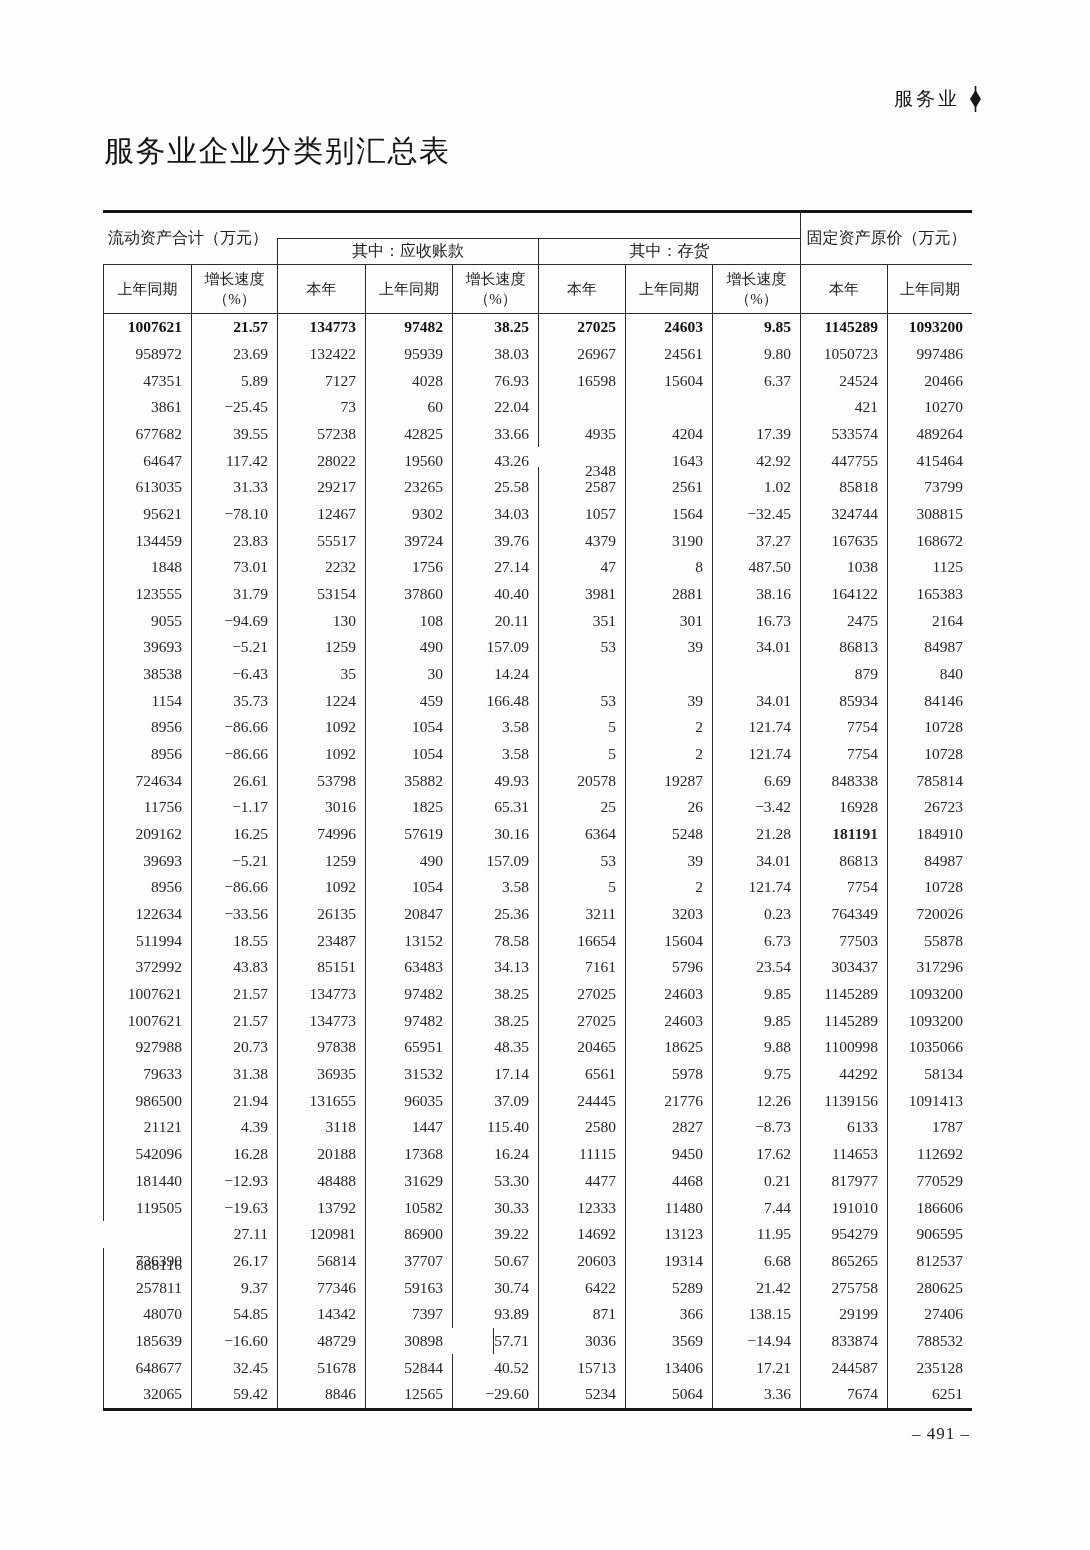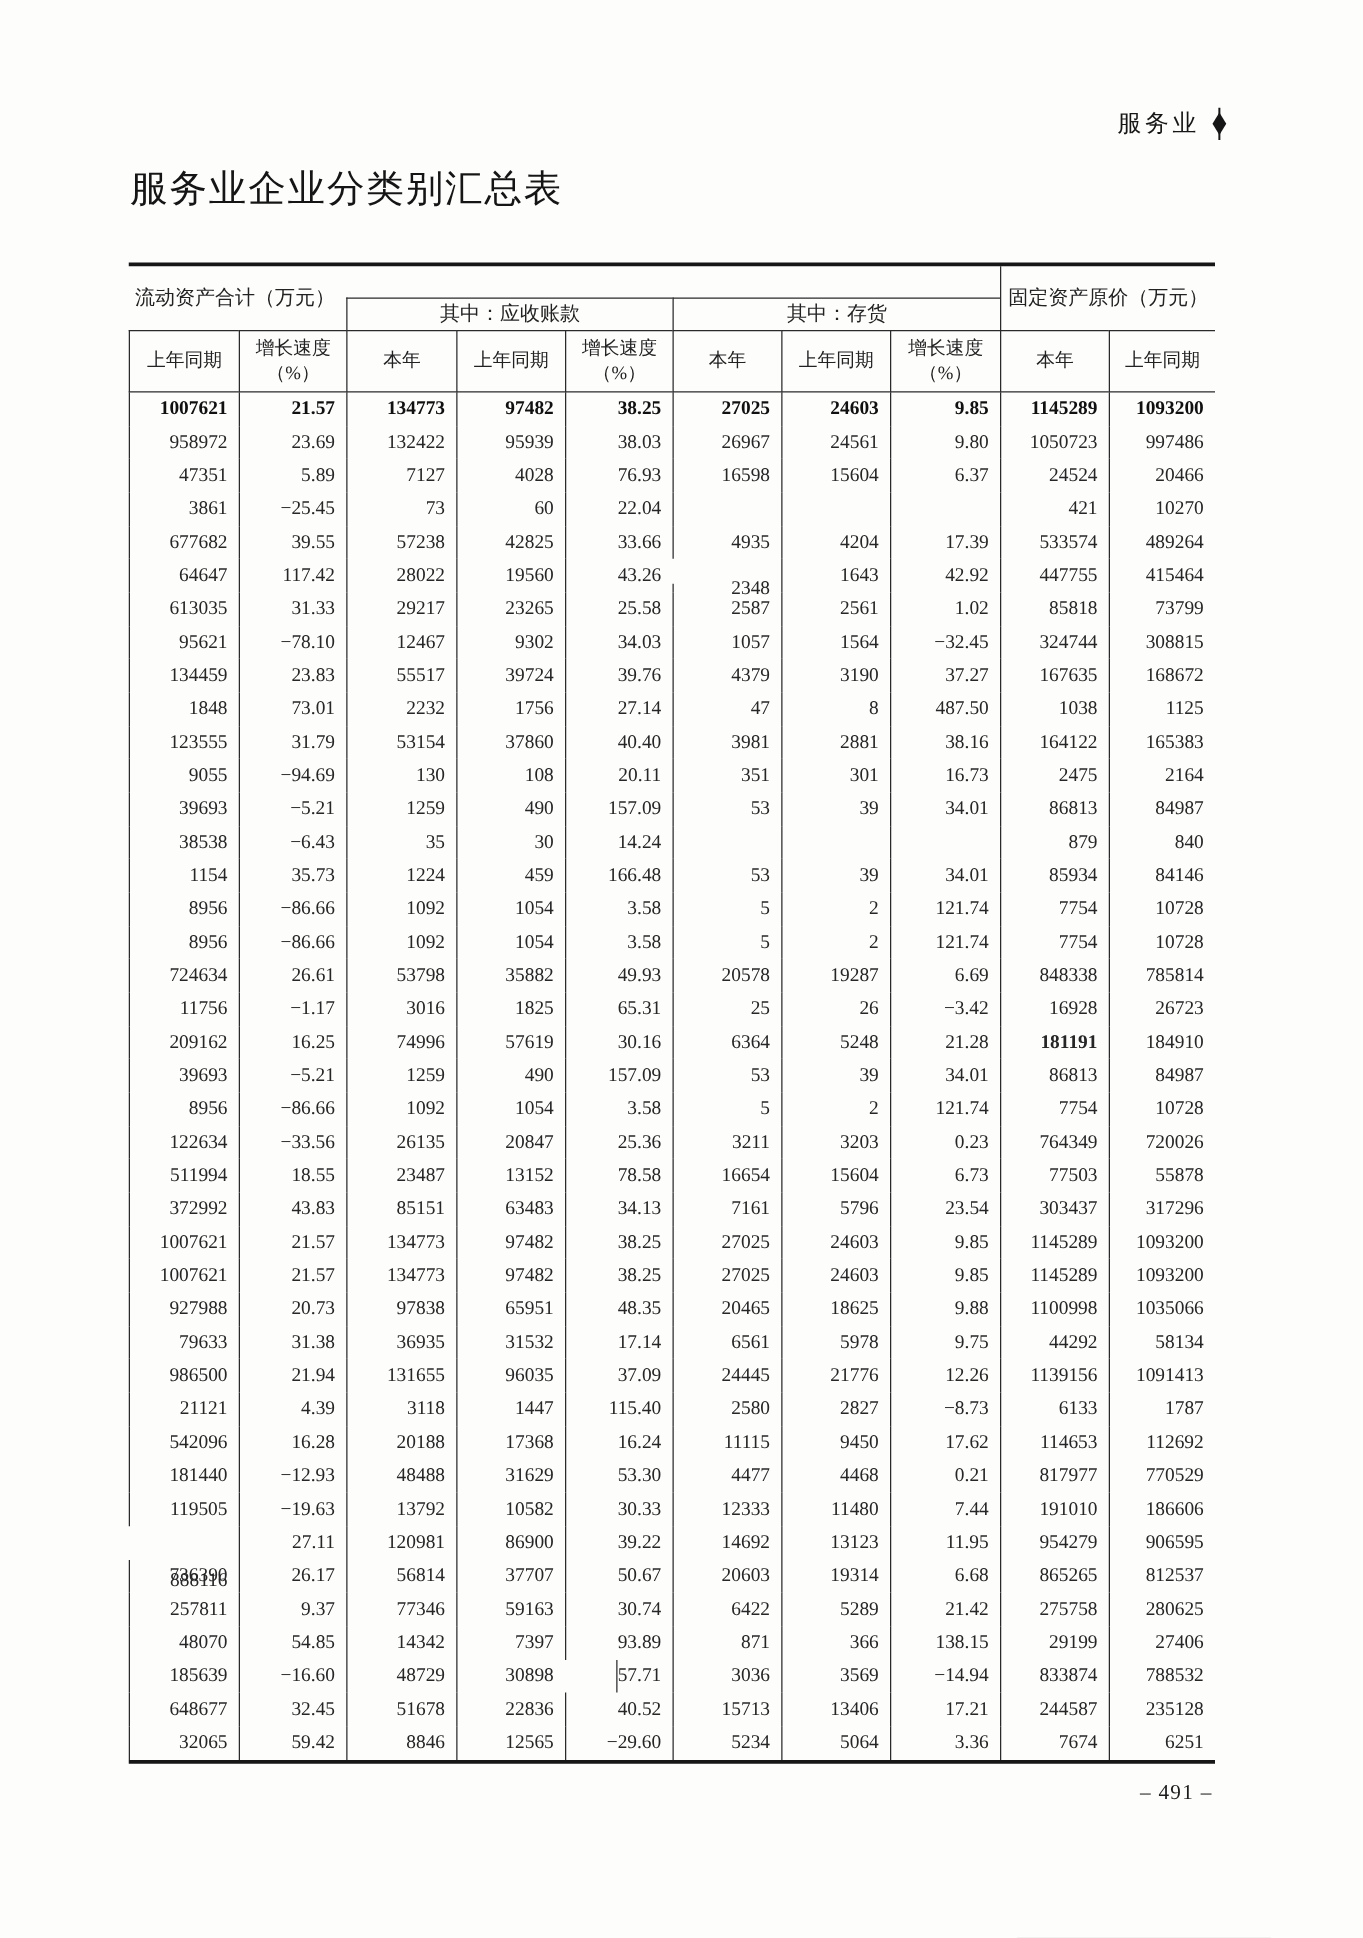--- a/index.html
+++ b/index.html
@@ -473,21 +473,21 @@
       <div class="dc" style="grid-area: 42 / 4;">30898</div>
       <div class="dc" style="grid-area: 42 / 5; margin-left: 41px;">57.71</div>
       <div class="dc" style="grid-area: 42 / 6;">3036</div>
       <div class="dc" style="grid-area: 42 / 7;">3569</div>
       <div class="dc" style="grid-area: 42 / 8;">−14.94</div>
       <div class="dc" style="grid-area: 42 / 9;">833874</div>
       <div class="dc" style="grid-area: 42 / 10;">788532</div>
       <div class="dc" style="grid-area: 43 / 1;">648677</div>
       <div class="dc" style="grid-area: 43 / 2;">32.45</div>
       <div class="dc" style="grid-area: 43 / 3;">51678</div>
-      <div class="dc" style="grid-area: 43 / 4;">22836</div>
+      <div class="dc" style="grid-area: 43 / 4;">52844</div>
       <div class="dc" style="grid-area: 43 / 5;">40.52</div>
       <div class="dc" style="grid-area: 43 / 6;">15713</div>
       <div class="dc" style="grid-area: 43 / 7;">13406</div>
       <div class="dc" style="grid-area: 43 / 8;">17.21</div>
       <div class="dc" style="grid-area: 43 / 9;">244587</div>
       <div class="dc" style="grid-area: 43 / 10;">235128</div>
       <div class="dc" style="grid-area: 44 / 1;">32065</div>
       <div class="dc" style="grid-area: 44 / 2;">59.42</div>
       <div class="dc" style="grid-area: 44 / 3;">8846</div>
       <div class="dc" style="grid-area: 44 / 4;">12565</div>

